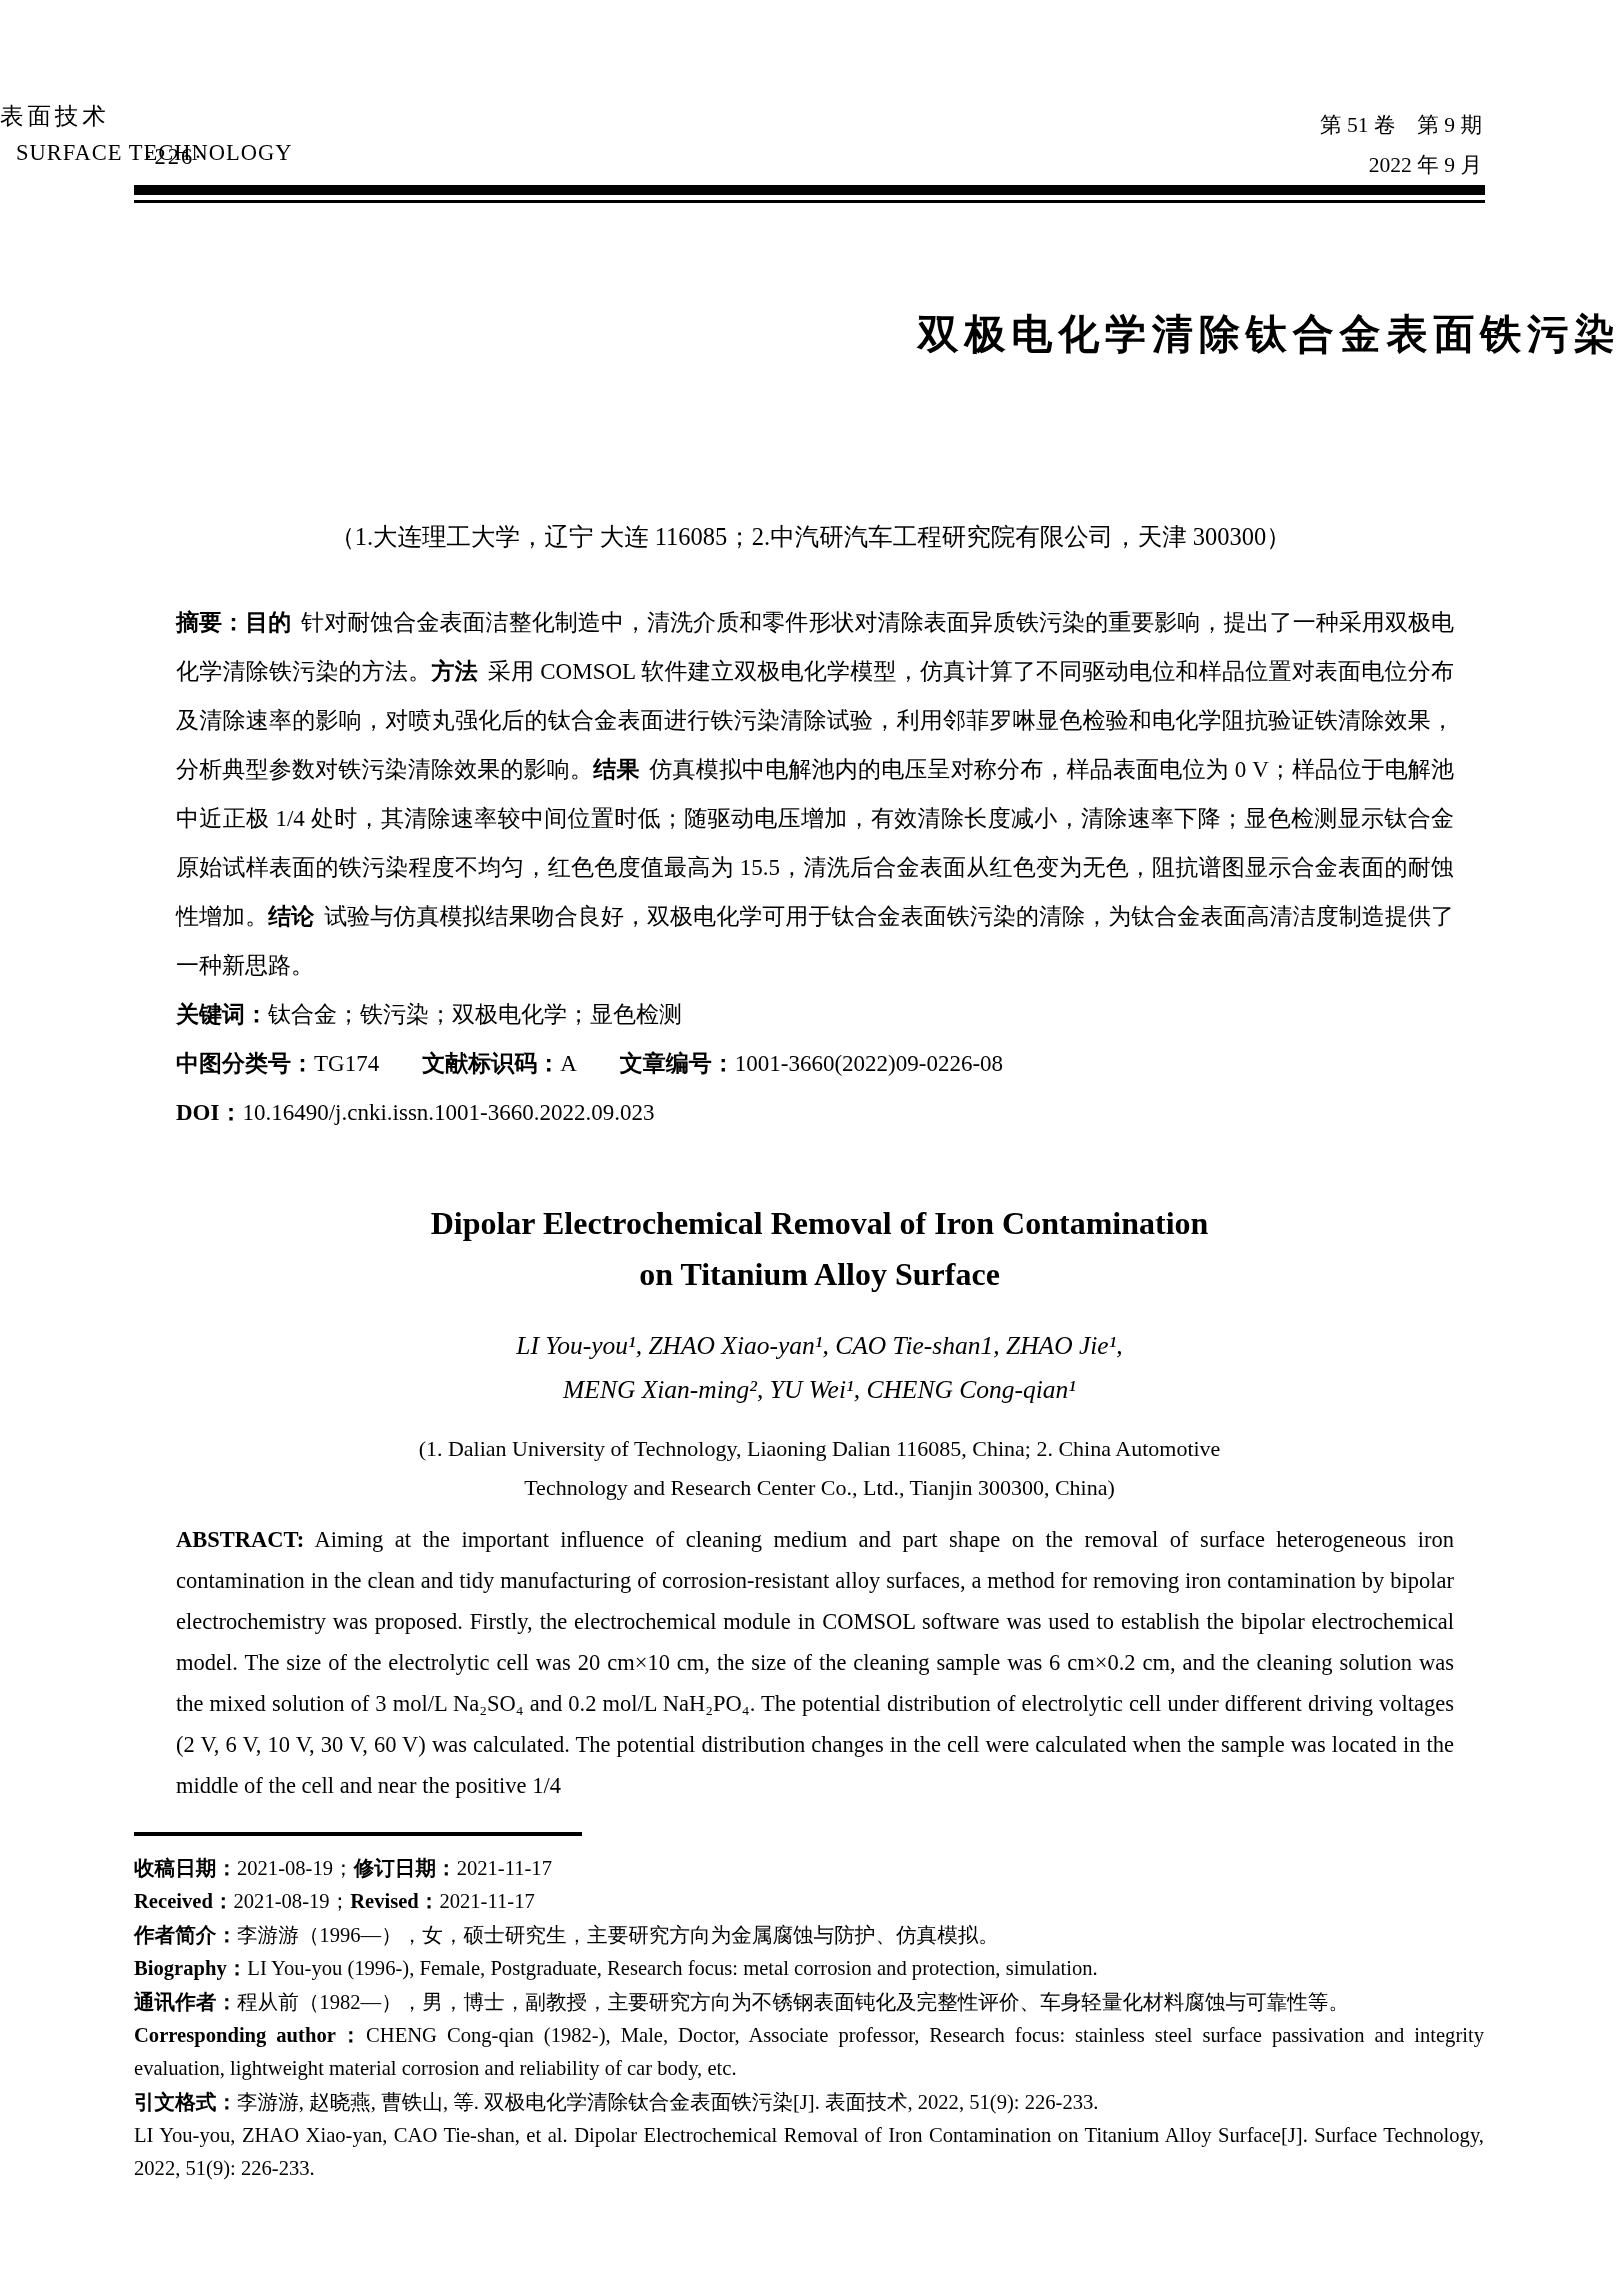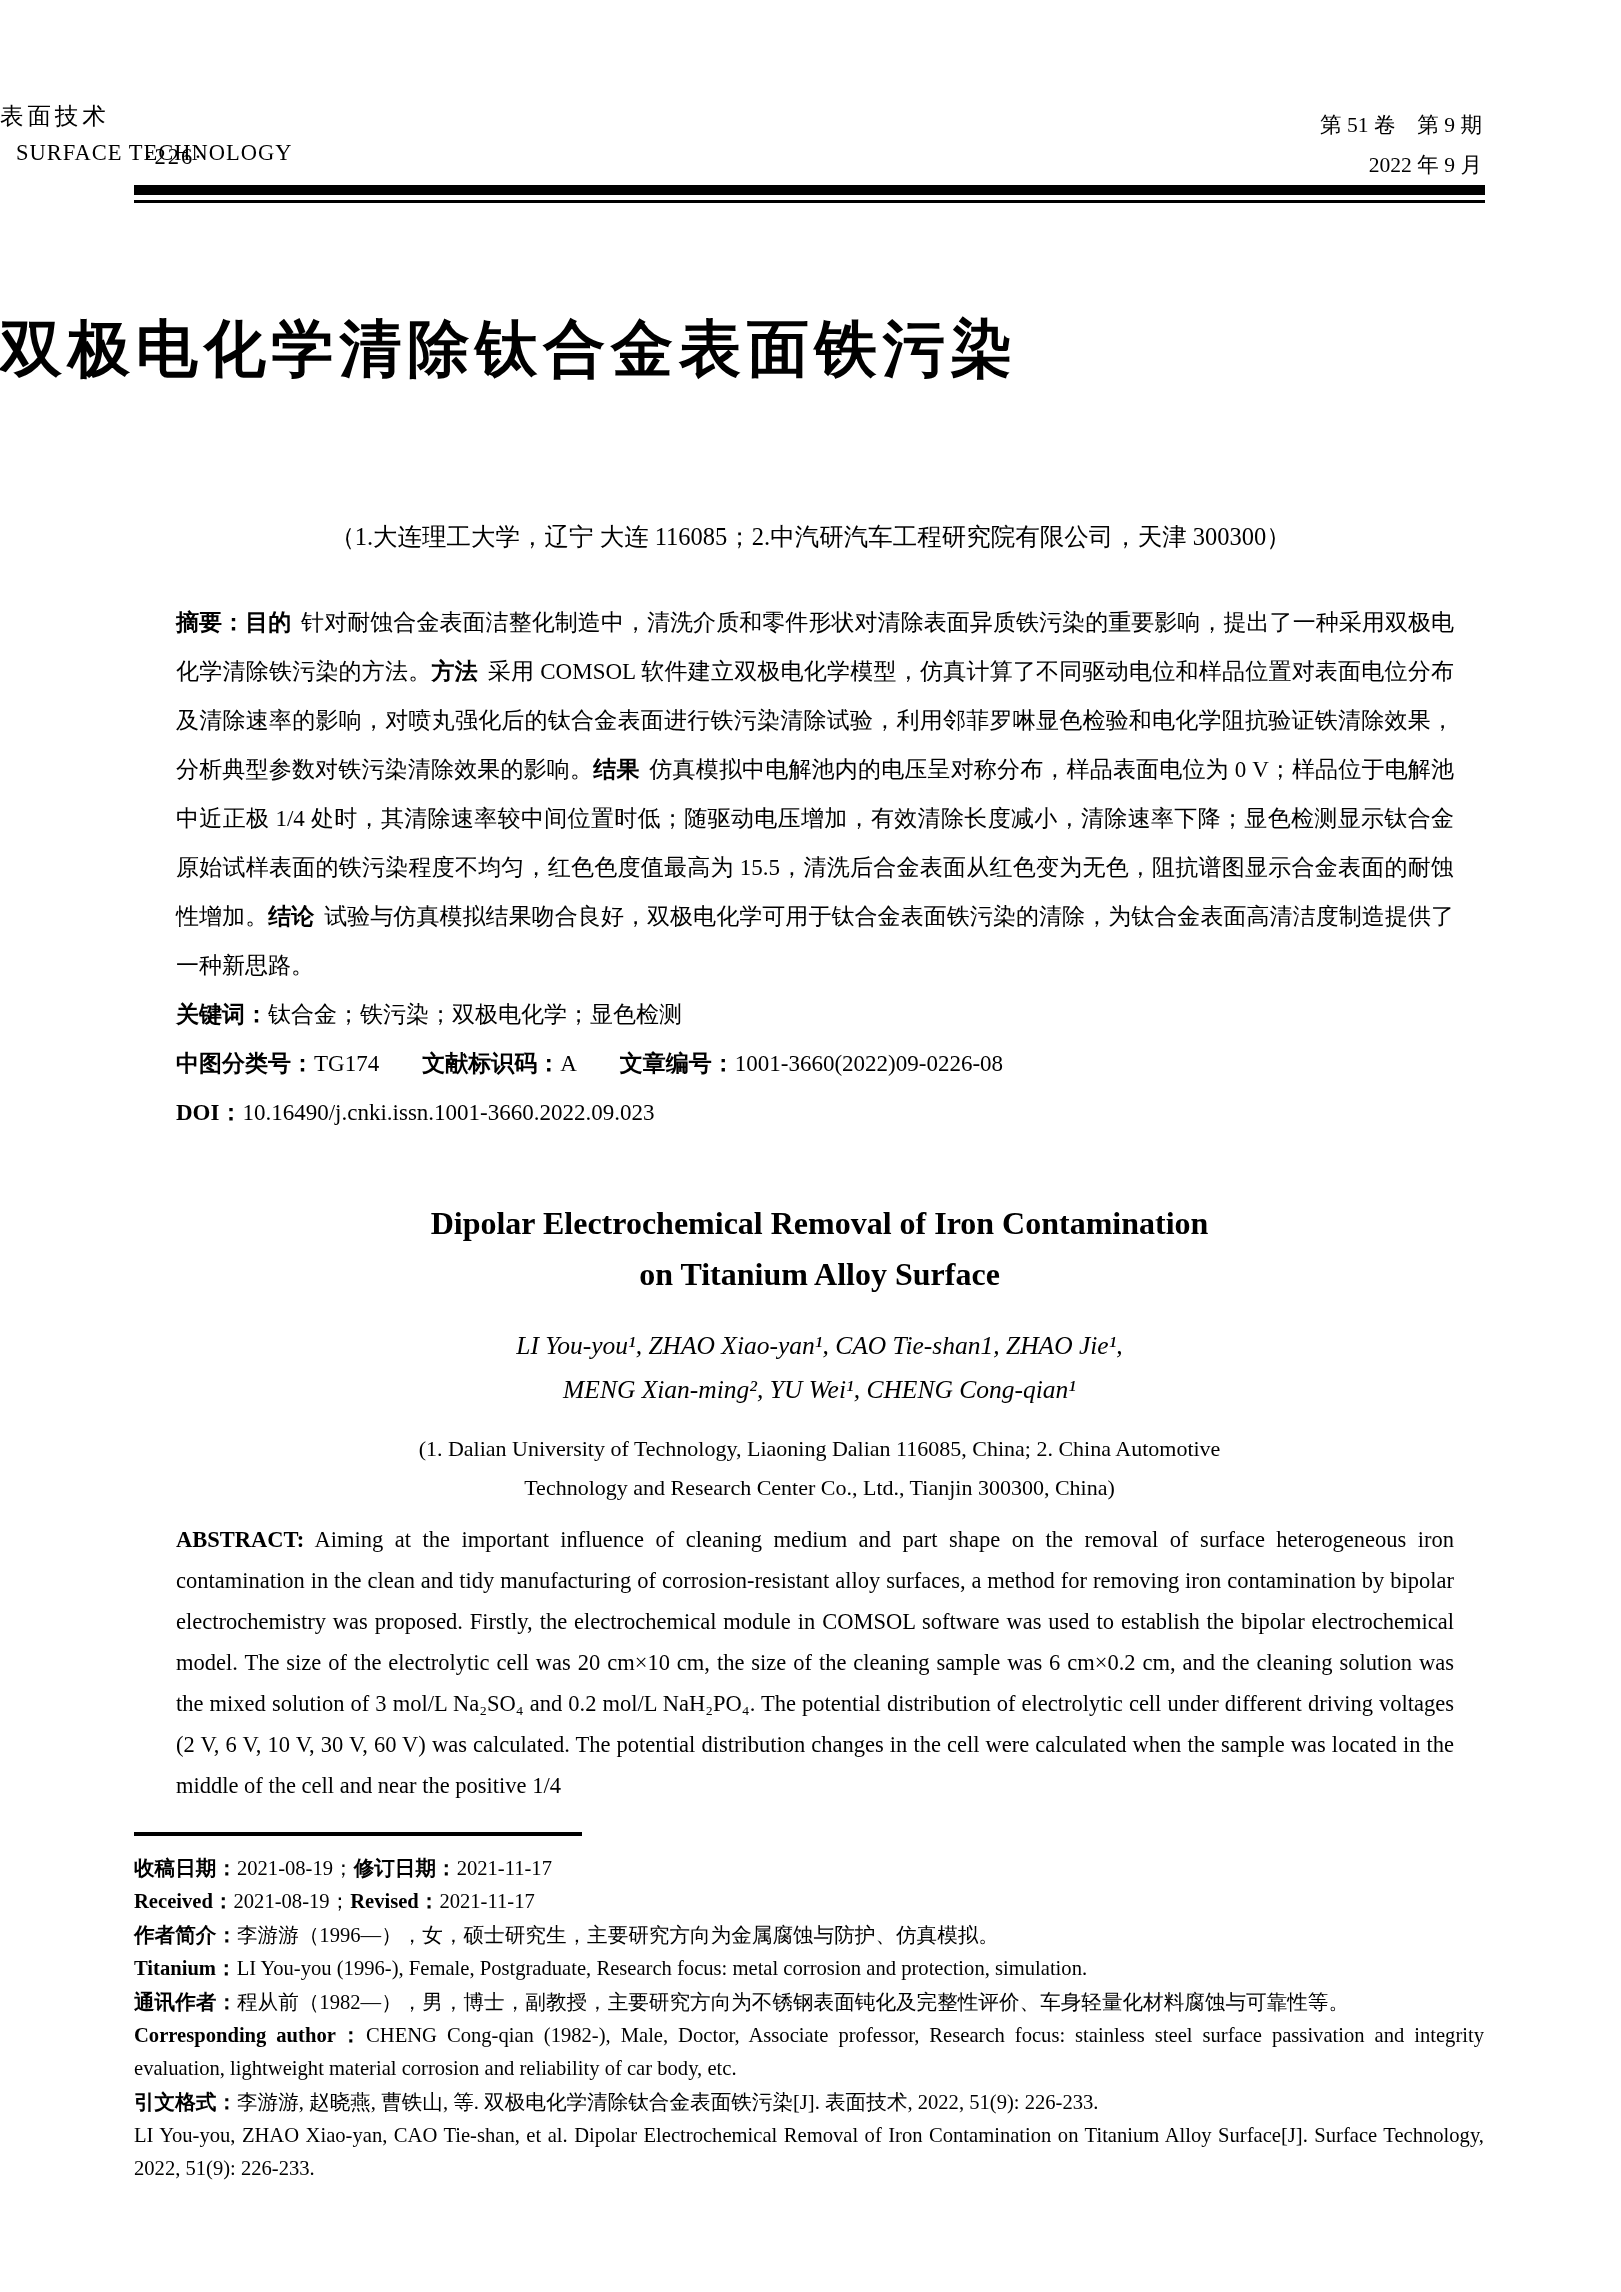--- a/index.html
+++ b/index.html
@@ -17,22 +17,22 @@
   .hdr-journal-en{font-size:22.5px;letter-spacing:1px;margin-top:7.8px;padding-left:16px;}
   .hdr-right{position:absolute;right:139px;top:110px;text-align:right;}
   .hdr-vol{font-size:21.6px;}
   .hdr-date{font-size:21.6px;margin-top:10.8px;}
   .rule-thick{position:absolute;left:134px;right:136px;top:185px;height:9.8px;background:#000;}
   .rule-thin{position:absolute;left:134px;right:136px;top:200px;height:2.9px;background:#000;}
 
   
   .title-cn{
     position:absolute;left:0;right:0;top:307px;margin:0;
-    text-align:left;font-family:"Liberation Sans","DejaVu Sans",sans-serif;
-    font-size:62px;font-weight:700;letter-spacing:5.9px;
+    text-align:right;font-family:"Liberation Sans","DejaVu Sans",sans-serif;
+    font-size:41px;font-weight:700;letter-spacing:5.9px;
   }
   .authors-cn{position:absolute;left:0;right:0;top:450px;text-align:center;font-size:28px;letter-spacing:1px;}
   .affil-cn{position:absolute;left:0;right:0;top:520px;text-align:center;font-size:24.5px;}
 
   
   .abs-block{position:absolute;left:176px;right:167px;top:598px;}
   .abs-cn{margin:0;font-size:23px;line-height:49px;text-align:justify;}
   .hei{font-family:"Liberation Sans","DejaVu Sans",sans-serif;font-weight:700;}
   .sec-head{font-family:"Liberation Sans","DejaVu Sans",sans-serif;font-weight:700;margin-right:9.8px;}
   .meta-line{font-size:23px;line-height:49px;}
@@ -98,21 +98,21 @@
     </div>
   </div>
 
   <p class="abs-en"><span class="abs-en-label">ABSTRACT:</span> <span>Aiming at the important influence of cleaning medium and part shape on the removal of surface heterogeneous iron contamination in the clean and tidy manufacturing of corrosion-resistant alloy surfaces, a method for removing iron contamination by bipolar electrochemistry was proposed. Firstly, the electrochemical module in COMSOL software was used to establish the bipolar electrochemical model. The size of the electrolytic cell was 20 cm×10 cm, the size of the cleaning sample was 6 cm×0.2 cm, and the cleaning solution was the mixed solution of 3 mol/L Na₂SO₄ and 0.2 mol/L NaH₂PO₄. The potential distribution of electrolytic cell under different driving voltages (2 V, 6 V, 10 V, 30 V, 60 V) was calculated. The potential distribution changes in the cell were calculated when the sample was located in the middle of the cell and near the positive 1/4</span></p>
 
   <div class="fn-rule"></div>
   <div class="footnotes">
     <div class="fn-line"><span class="fn-lbl cjk">收稿日期：</span><span>2021-08-19；</span><span class="fn-lbl cjk">修订日期：</span><span>2021-11-17</span></div>
     <div class="fn-line"><span class="fn-lbl">Received：</span><span>2021-08-19；</span><span class="fn-lbl">Revised：</span><span>2021-11-17</span></div>
     <div class="fn-line"><span class="fn-lbl cjk">作者简介：</span><span>李游游（1996—），女，硕士研究生，主要研究方向为金属腐蚀与防护、仿真模拟。</span></div>
-    <div class="fn-line"><span class="fn-lbl">Titanium：</span><span>LI You-you (1996-), Female, Postgraduate, Research focus: metal corrosion and protection, simulation.</span></div>
+    <div class="fn-line"><span class="fn-lbl">Biography：</span><span>LI You-you (1996-), Female, Postgraduate, Research focus: metal corrosion and protection, simulation.</span></div>
     <div class="fn-line"><span class="fn-lbl cjk">通讯作者：</span><span>程从前（1982—），男，博士，副教授，主要研究方向为不锈钢表面钝化及完整性评价、车身轻量化材料腐蚀与可靠性等。</span></div>
     <div class="fn-line"><span class="fn-lbl">Corresponding author：</span><span>CHENG Cong-qian (1982-), Male, Doctor, Associate professor, Research focus: stainless steel surface passivation and integrity evaluation, lightweight material corrosion and reliability of car body, etc.</span></div>
     <div class="fn-line"><span class="fn-lbl cjk">引文格式：</span><span>李游游, 赵晓燕, 曹铁山, 等. 双极电化学清除钛合金表面铁污染[J]. 表面技术, 2022, 51(9): 226-233.</span></div>
     <div class="fn-line"><span>LI You-you, ZHAO Xiao-yan, CAO Tie-shan, et al. Dipolar Electrochemical Removal of Iron Contamination on Titanium Alloy Surface[J]. Surface Technology, 2022, 51(9): 226-233.</span></div>
   </div>
 
 </div>
 
 
 </body></html>

